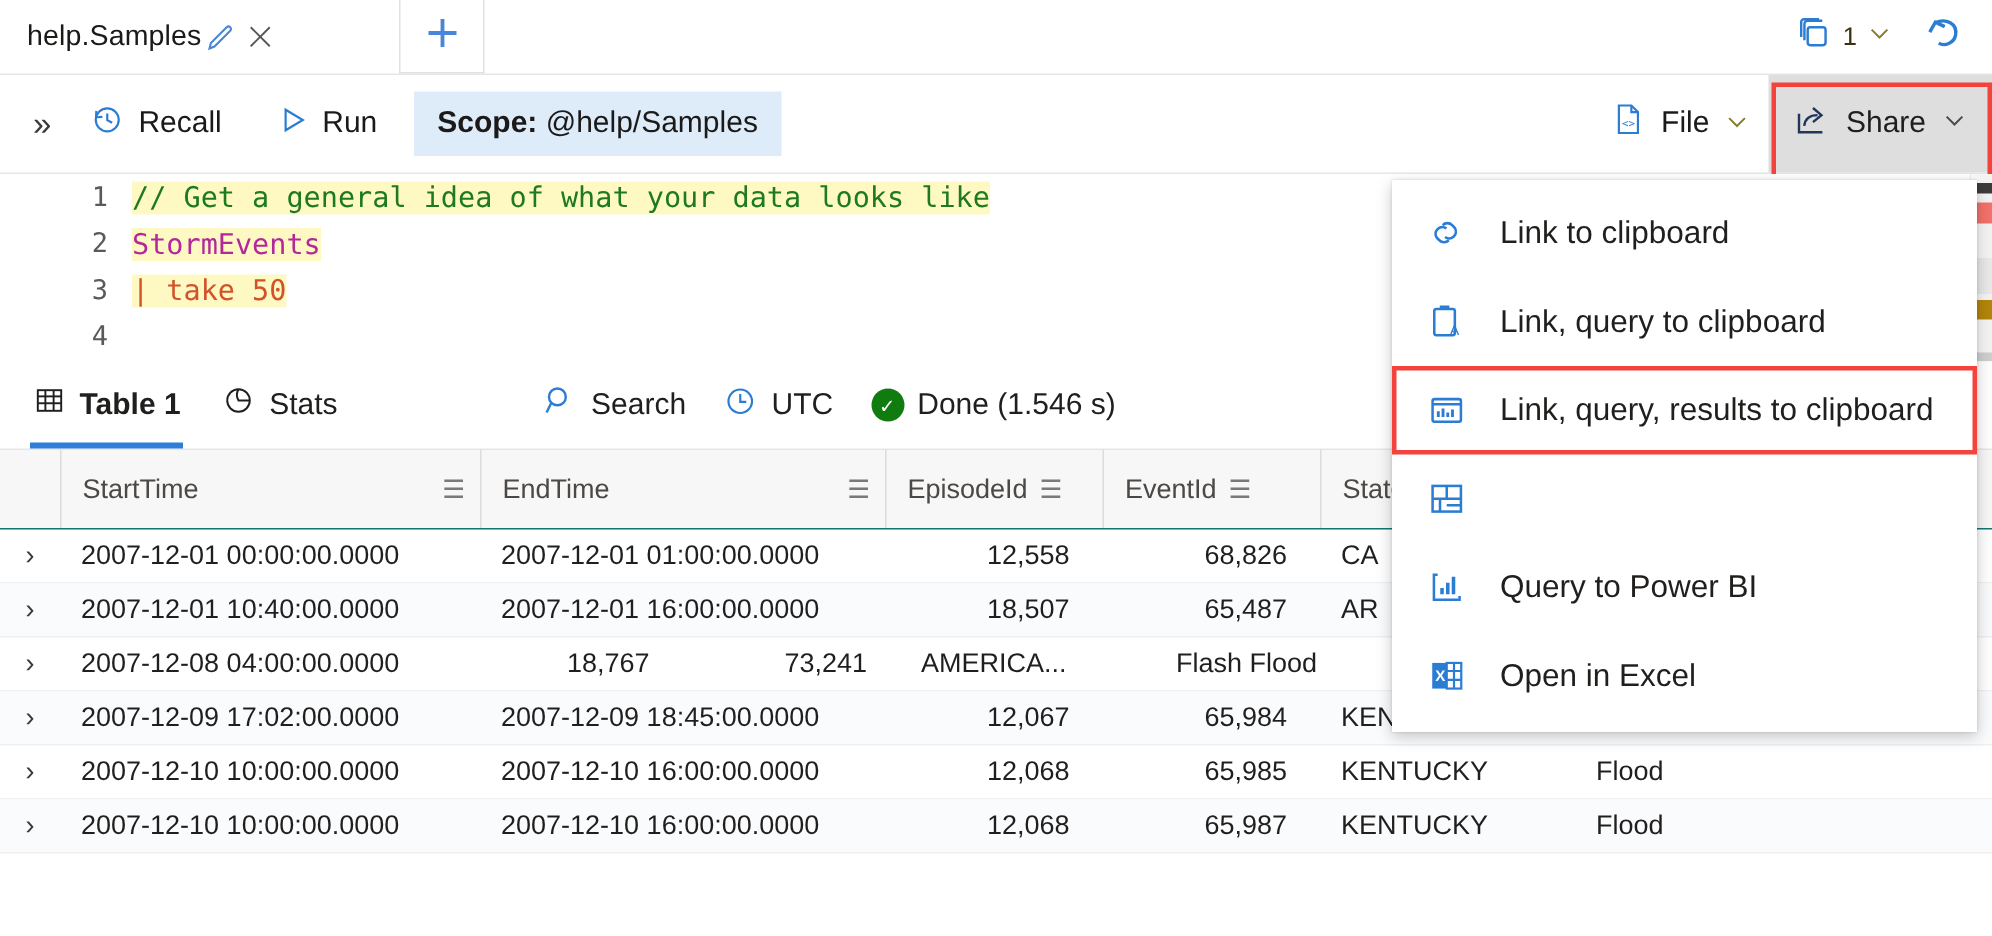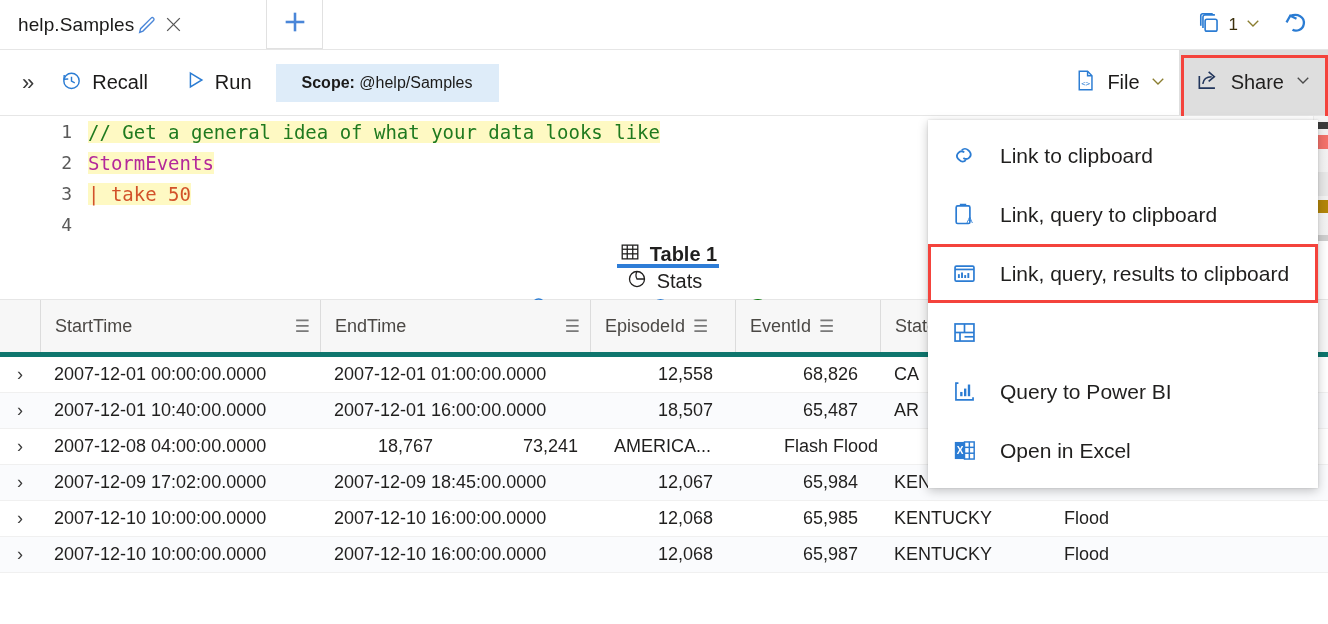--- a/index.html
+++ b/index.html
@@ -94,23 +94,23 @@
     gap: 9px;
     padding: 8px 12px;
     font-size: 20px;
     color: #1b1a19;
     cursor: pointer;
     white-space: nowrap;
   }
   .tb-btn.run { margin-left: 12px; }
   .scope-chip {
     background: #deecf9;
-    padding: 10px 26px;
+    padding: 10px 16px;
     margin-left: 12px;
-    font-size: 16px;
+    font-size: 20px;
     color: #1b1a19;
     cursor: pointer;
     white-space: nowrap;
   }
   .scope-chip b { font-weight: 700; }
   .toolbar-right {
     margin-left: auto;
     display: flex;
     align-items: center;
     height: 100%;
@@ -173,21 +173,20 @@
   .ruler span { position: absolute; left: 0; width: 100%; }
 
   
   .resbar {
     height: 58px;
     display: flex;
     align-items: center;
     border-bottom: 1px solid #e6e6e6;
     background: #fff;
     position: relative;
-    flex-direction: column;
   }
   .res-tab {
     display: flex;
     align-items: center;
     gap: 9px;
     font-size: 20px;
     padding: 0 14px;
     height: 100%;
     cursor: pointer;
     position: relative;
@@ -223,21 +222,21 @@
     color: #fff; font-size: 13px;
   }
 
   
   .grid { background: #fff; position: relative; }
   .grid-head {
     display: flex;
     height: 52px;
     align-items: flex-end;
     background: #f7f7f7;
-    border-bottom: 5px solid #0f766e;
+    border-bottom: 1px solid #0f766e;
     font-size: 18px;
     color: #4b4845;
   }
   .gh-cell {
     display: flex;
     align-items: center;
     height: 100%;
     border-left: 1px solid #dcdcdc;
     padding: 0 10px 0 14px;
     box-sizing: border-box;

